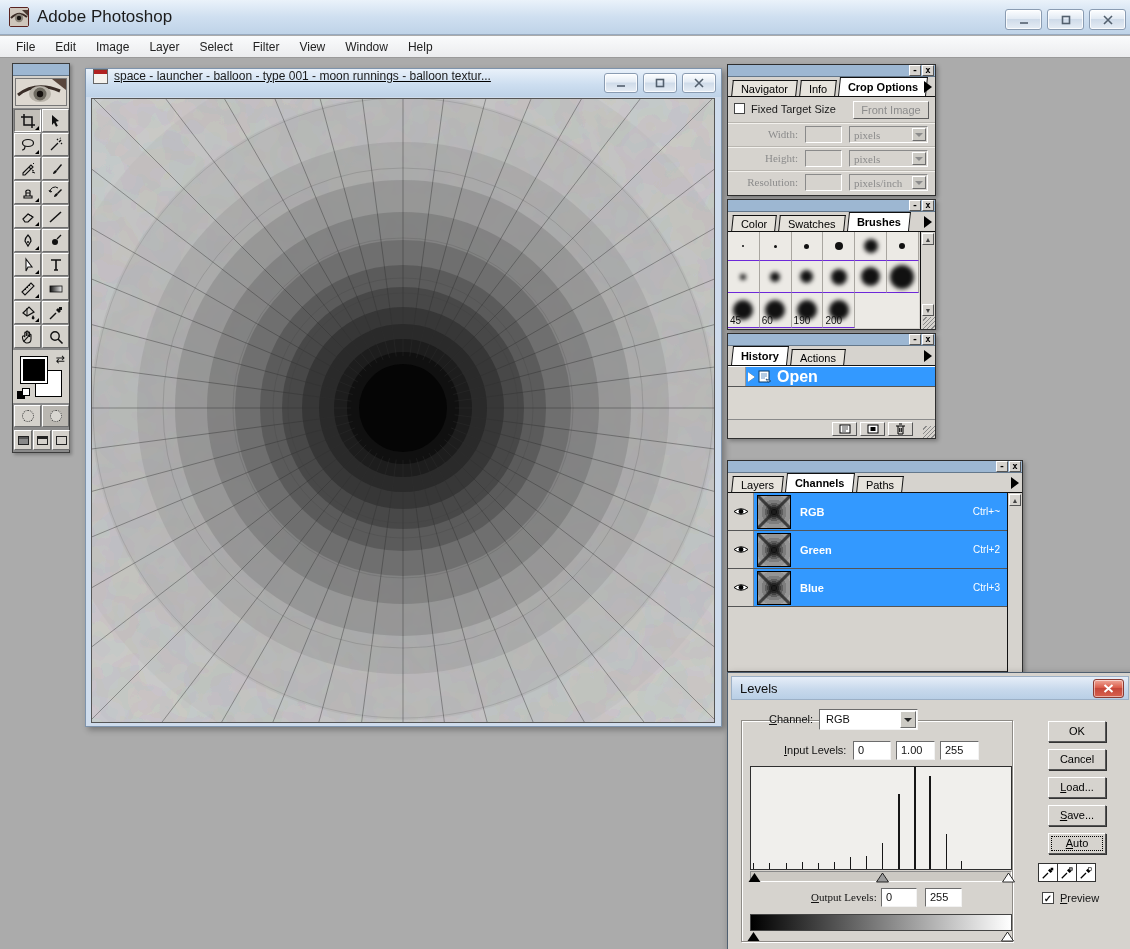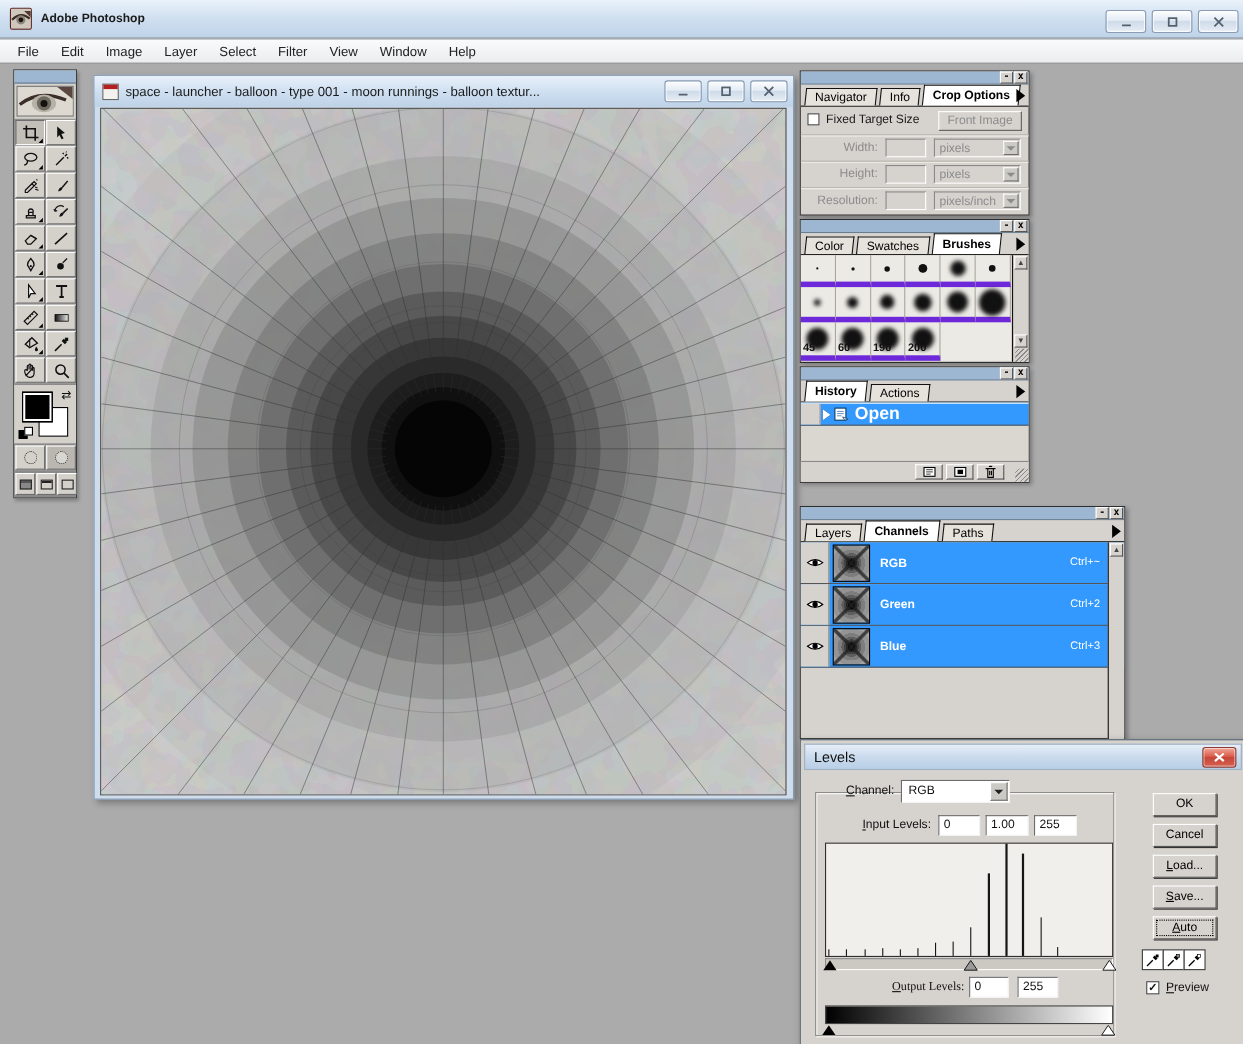--- a/index.html
+++ b/index.html
@@ -4,21 +4,21 @@
 <style>
 * { margin:0; padding:0; box-sizing:border-box; }
 html,body { width:1130px; height:949px; overflow:hidden; }
 body { font-family:"Liberation Sans", sans-serif; background:#ababab; position:relative; }
 
 
 .titlebar { position:absolute; left:0; top:0; width:1130px; height:35px;
   background:linear-gradient(#eaf2fa,#cfdff0 50%,#bfd3e8); border-bottom:1px solid #98aabf;
   display:flex; align-items:center; }
 .app-icon { width:20px; height:20px; margin:0 8px 0 9px; border:1px solid #5a2320; background:#cfc6bc; border-radius:2px; }
-.app-title { font-size:11px; color:#1b1b1b;font-weight:bold; }
+.app-title { font-size:17px; color:#1b1b1b; }
 .win-controls { position:absolute; right:4px; top:9px; display:flex; gap:5px; }
 .winbtn { width:37px; height:21px; border:1px solid #8a9cb2; border-radius:3px;
   background:linear-gradient(#fdfeff,#e3ebf4 45%,#cfdbe9 50%,#e6edf5);
   display:flex; align-items:center; justify-content:center; box-shadow:inset 0 0 0 1px rgba(255,255,255,.8); }
 .winbtn svg { stroke:#53606e; stroke-width:1.6; fill:none; }
 .menubar { position:absolute; left:0; top:36px; width:1130px; height:22px;
   background:linear-gradient(#fafbfc,#ebecee); border-bottom:1px solid #9a9a9a; display:flex; align-items:center; padding-left:6px; }
 .menu-item { font-size:12px; color:#222; padding:0 10px; height:22px; line-height:22px; }
 
 
@@ -42,21 +42,21 @@
 .qm .dotcirc { width:12px; height:12px; border:1px dotted #333; border-radius:50%; }
 .qm.gray .dotcirc { background:#d8d6d1; }
 .tb-row3 { display:grid; grid-template-columns:18px 18px 18px; gap:1px; padding:1px 1px 2px 1px; background:#8a8a8a; border-top:1px solid #8a8a8a; }
 .sm { height:20px; background:#d4d1cb; border:1px solid; border-color:#fff #6e6e6e #6e6e6e #fff; display:flex; align-items:center; justify-content:center; }
 .sm i { display:block; width:11px; height:9px; border:1px solid #222; }
 .sm.filled i { background:#888; box-shadow:inset 0 2px 0 #555; }
 .sm.menu i { box-shadow:inset 0 2px 0 #222; }
 
 
 .docwin { position:absolute; left:85px; top:68px; width:637px; height:659px; background:#cfdcec; border:1px solid #7e93ab; z-index:2; box-shadow:3px 3px 6px rgba(0,0,0,.3); }
-.doc-titlebar { height:28px; display:flex; align-items:center; background:linear-gradient(#e9f1fa,#cddef0 55%,#bed2e7); }
+.doc-titlebar { height:28px; display:flex; background:linear-gradient(#e9f1fa,#cddef0 55%,#bed2e7);text-decoration:underline; }
 .doc-icon { width:15px; height:15px; margin:0 6px 0 7px; background:#f4f2ee; border:1px solid #666; position:relative; }
 .doc-icon::before { content:""; position:absolute; left:0; top:0; right:0; height:4px; background:#b02020; }
 .doc-title { font-size:12px; color:#1b1b1b; white-space:nowrap; overflow:hidden; max-width:495px; }
 .doc-controls { position:absolute; right:5px; top:4px; display:flex; gap:5px; }
 .doc-controls .winbtn { width:34px; height:20px; }
 .canvas { position:absolute; left:5px; top:29px; width:624px; height:625px; border:1px solid #555; background:#b0b0b0; overflow:hidden; }
 .canvas svg { display:block; }
 
 
 .palette { position:absolute; background:#d6d3ce; border:1px solid #2e2e2e; z-index:3; box-shadow:2px 2px 4px rgba(0,0,0,.3); }
@@ -65,34 +65,34 @@
   font:bold 9px/9px "DejaVu Sans Mono", monospace; text-align:center; color:#000; }
 .p-min { right:14px; } .p-close { right:1px; }
 .p-tabs { height:20px; border-bottom:1px solid #111; display:flex; align-items:flex-end; padding-left:4px; position:relative; background:#d6d3ce; }
 .tab { height:16px; line-height:16px; padding:0 8px; font-size:11px; color:#000; background:#e6e3dc; border:1px solid #111; border-bottom:none; margin-right:3px; transform:skewX(-6deg); }
 .tab span { display:inline-block; transform:skewX(6deg); }
 .tab.active { background:#fff; font-weight:bold; height:19px; line-height:19px; }
 .p-arrow { position:absolute; right:3px; bottom:3px; width:0; height:0; border-left:8px solid #000; border-top:6px solid transparent; border-bottom:6px solid transparent; }
 
 
 .crop-content { position:relative; height:98px; font-size:11px; }
-.crop-row { position:absolute; left:0; width:100%; height:24px; border-top:1px solid #b9b6b0; box-shadow:inset 0 1px 0 #f3f1ed; }
+.crop-row { position:absolute; left:0; width:100%; height:24px; border-top:1px solid #b9b6b0; box-shadow:inset 0 1px 0 #f3f1ed;font-family:Liberation Serif, serif; }
 .crop-label { position:absolute; width:70px; text-align:right; color:#8c8c8c; top:5px; }
 .crop-field { position:absolute; left:77px; top:3px; width:37px; height:17px; background:#d6d3ce; border:1px solid; border-color:#8a8a8a #fff #fff #8a8a8a; }
 .crop-dd { position:absolute; left:121px; top:3px; height:17px; width:79px; background:#d6d3ce; border:1px solid; border-color:#8a8a8a #fff #fff #8a8a8a; color:#8c8c8c; padding:2px 0 0 4px; }
 .dd-btn { position:absolute; right:1px; top:1px; bottom:1px; width:14px; background:#cccac4; border:1px solid; border-color:#fff #6e6e6e #6e6e6e #fff; display:flex; align-items:center; justify-content:center; }
 .dd-btn::after { content:""; width:0; height:0; border-left:4px solid transparent; border-right:4px solid transparent; border-top:4px solid #8c8c8c; }
 .fixedrow { position:absolute; left:0; top:0; width:100%; height:26px; }
 .cb { position:absolute; left:6px; top:6px; width:11px; height:11px; background:#fff; border:1px solid #444; }
 .fixed-label { position:absolute; left:23px; top:6px; color:#1a1a1a; }
 .front-image-btn { position:absolute; right:6px; top:4px; width:76px; height:18px; background:#d6d3ce; border:1px solid; border-color:#fff #5e5e5e #5e5e5e #fff; color:#8c8c8c; font-size:11px; text-align:center; line-height:16px; }
 
 
 .brush-grid { position:relative; display:grid; grid-template-columns:repeat(6,31.8px); grid-template-rows:29px 32px 35px; background:#eceae5; width:191px; }
-.brush-cell { border-right:1px solid #a9a6a0; border-bottom:5px solid #6d28d9; position:relative; display:flex; align-items:center; justify-content:center;font-weight:bold; }
+.brush-cell { border-right:1px solid #a9a6a0; border-bottom:1px solid #6d28d9; position:relative; display:flex; align-items:center; justify-content:center; }
 .brush-dot { border-radius:50%; background:#111; }
 .brush-dot.soft { filter:blur(2px); }
 .brush-label { position:absolute; left:2px; bottom:1px; font-size:10px; color:#111; }
 .v-scroll { position:absolute; right:0; width:15px; background:#d6d3ce; border-left:1px solid #111; }
 .sb-btn { position:absolute; left:1px; width:12px; height:12px; background:#d6d3ce; border:1px solid; border-color:#fff #565656 #565656 #fff; color:#444; font-size:7px; text-align:center; line-height:11px; }
 .grip { position:absolute; right:0; bottom:0; width:12px; height:12px;
   background:repeating-linear-gradient(135deg,#d6d3ce 0 2px,#8a8a8a 2px 3px); }
 
 
 .hist-row1 { position:relative; height:38px; background:#fff; border-bottom:2px solid #8a8a8a; }

